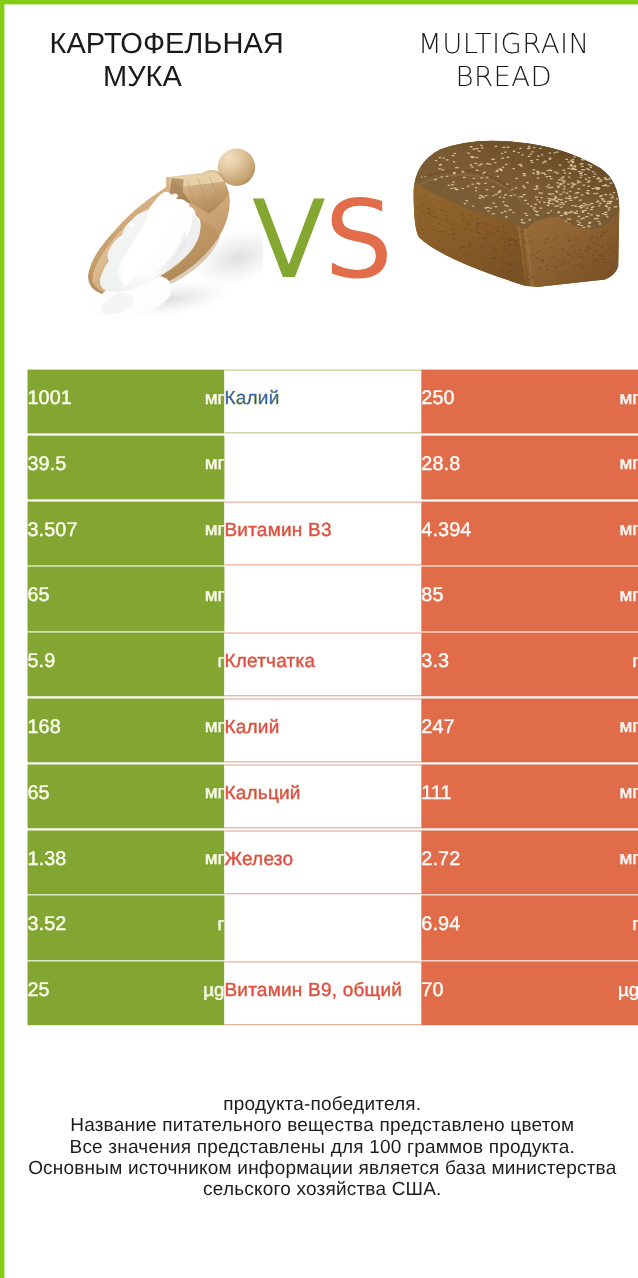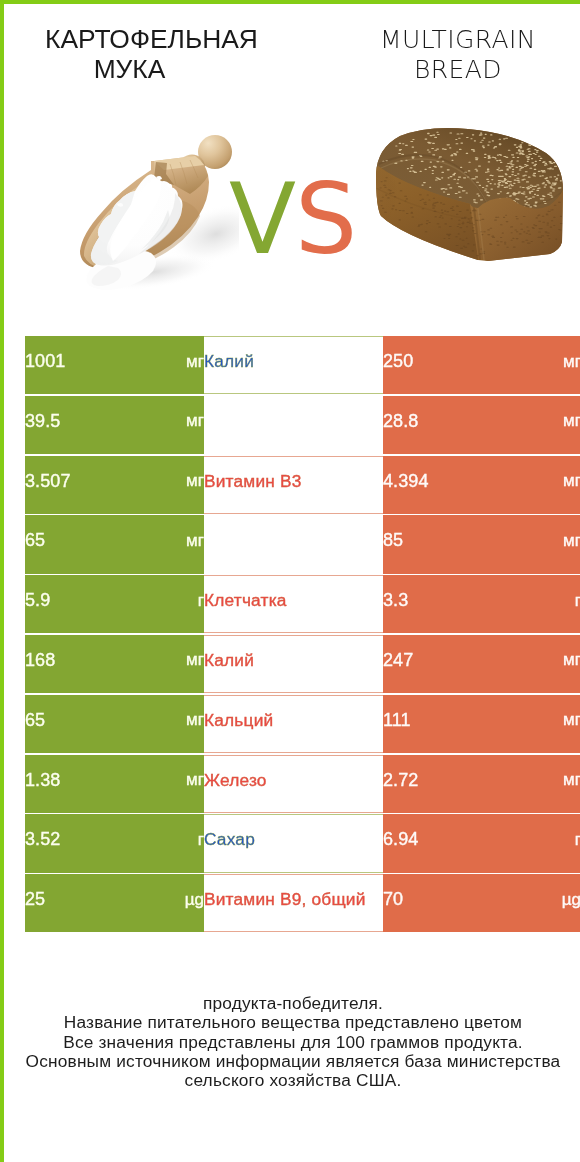--- a/index.html
+++ b/index.html
@@ -324,23 +324,20 @@
         <div class="cell cr">
           <span class="num">2.72</span>
           <span class="num u">мг</span>
         </div>
       </div>
       <div class="row">
         <div class="cell cl">
           <span class="num">3.52</span>
           <span class="num u">г</span>
         </div>
-        <div class="cell cm">
-          <span class="nm g">Сахар</span>
-        </div>
         <div class="cell cr">
           <span class="num">6.94</span>
           <span class="num u">г</span>
         </div>
       </div>
       <div class="row">
         <div class="cell cl">
           <span class="num">25</span>
           <span class="num u">µg</span>
         </div>

